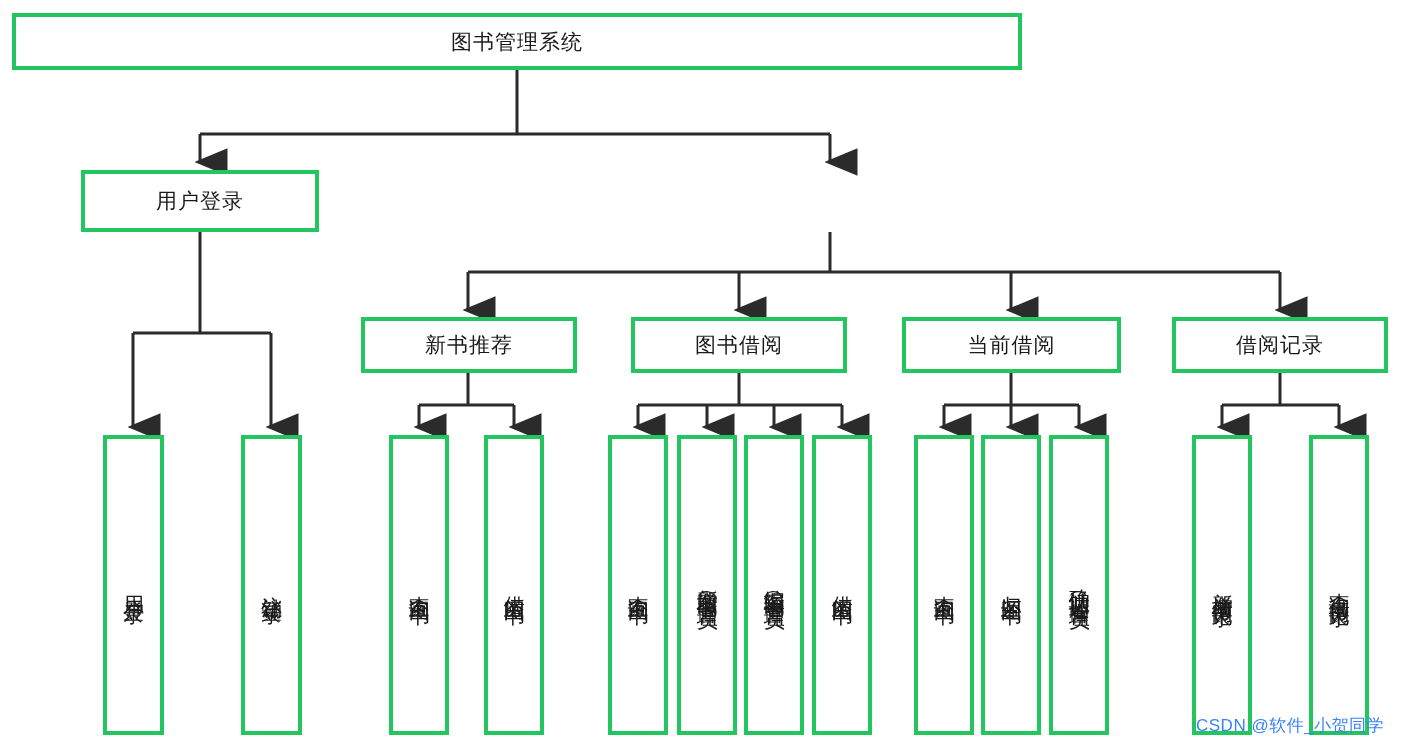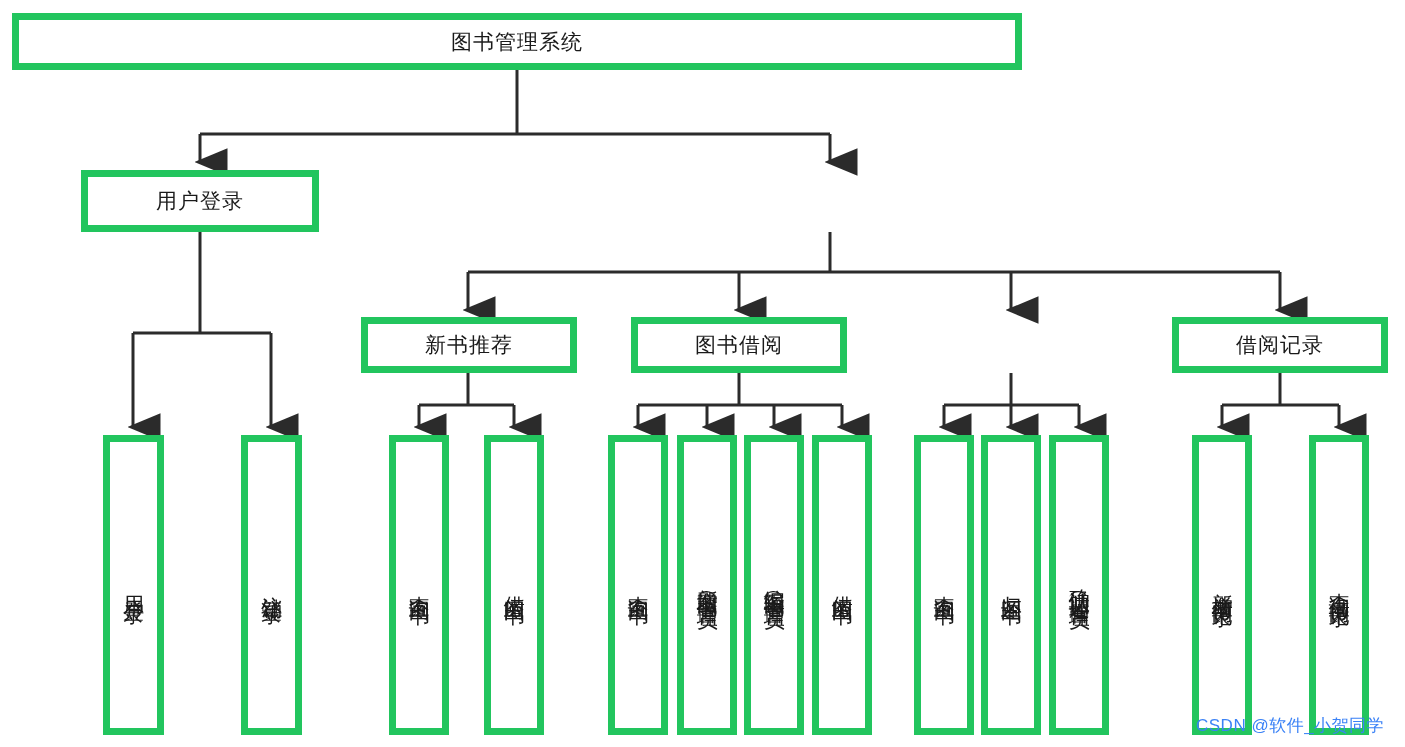--- a/index.html
+++ b/index.html
@@ -22,21 +22,21 @@
     position: absolute;
     left: 0;
     top: 0;
     width: 1405px;
     height: 747px;
     pointer-events: none;
   }
   .node {
     position: absolute;
     box-sizing: border-box;
-    border: 7px solid #22c55e;
+    border: 4px solid #22c55e;
     background: #ffffff;
     display: flex;
     align-items: center;
     justify-content: center;
     text-align: center;
     color: #1a1a1a;
   }
   .node.h {
     font-size: 21px;
     letter-spacing: 1px;
@@ -128,20 +128,23 @@
 
 
   <div class="node h" style="left:361px; top:317px; width:216px; height:56px;">
     <span class="lbl">新书推荐</span>
   </div>
 
   <div class="node h" style="left:631px; top:317px; width:216px; height:56px;">
     <span class="lbl">图书借阅</span>
   </div>
 
+  <div class="node h" style="left:902px; top:317px; width:219px; height:56px;">
+    <span class="lbl">当前借阅</span>
+  </div>
 
   <div class="node h" style="left:1172px; top:317px; width:216px; height:56px;">
     <span class="lbl">借阅记录</span>
   </div>
 
   <div class="node v" style="left:103px; top:435px; width:61px; height:300px;">
     <span class="lbl">用户登录</span>
   </div>
   <div class="node v" style="left:241px; top:435px; width:61px; height:300px;">
     <span class="lbl">注销登录</span>

